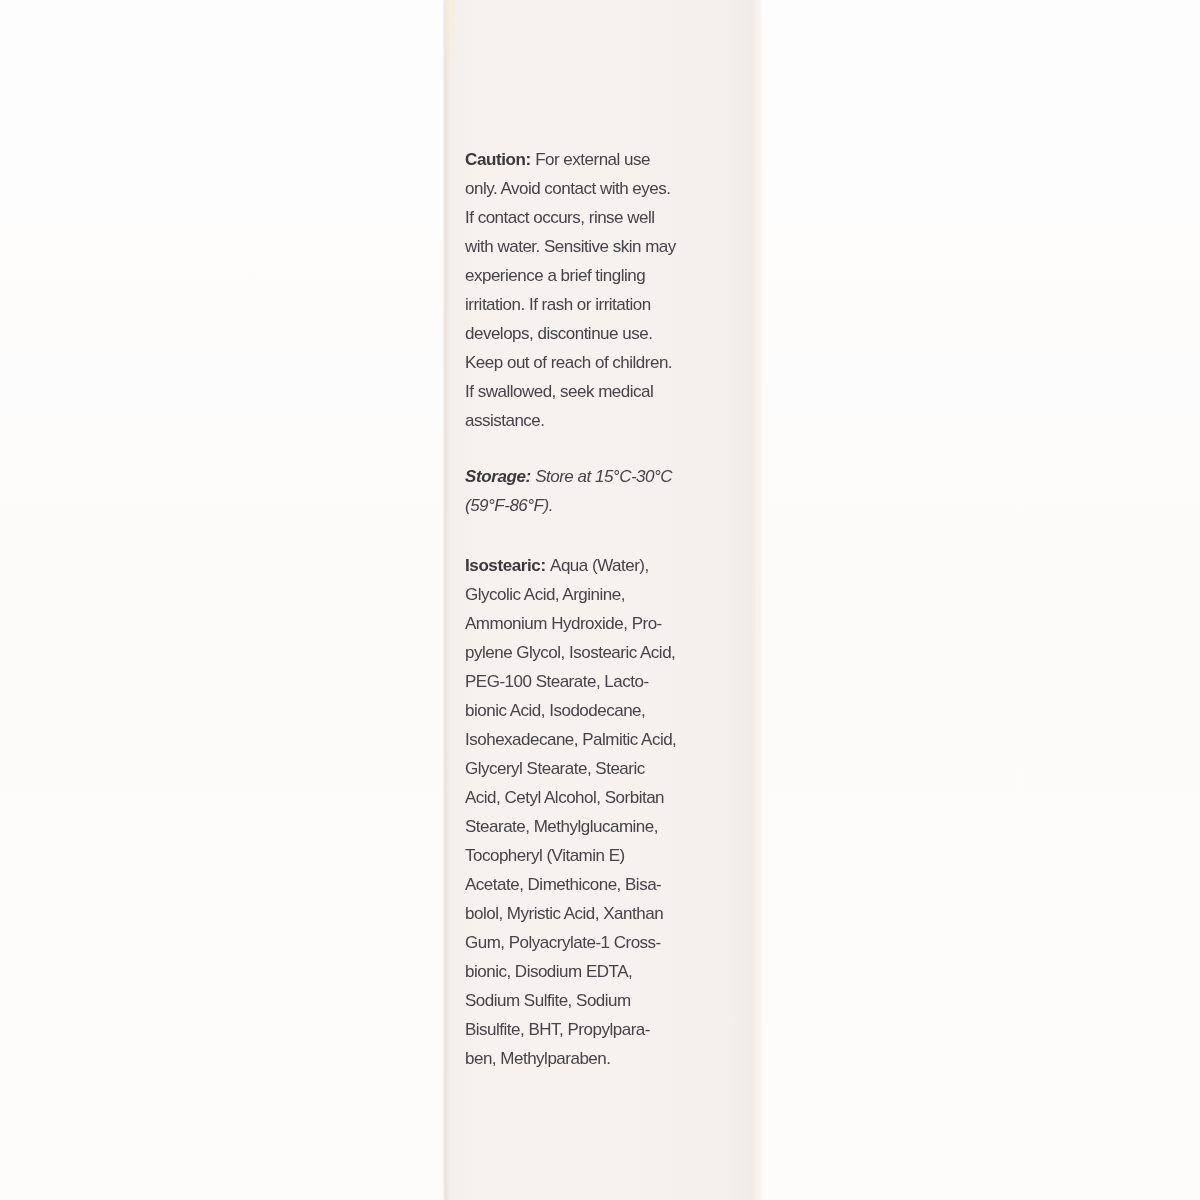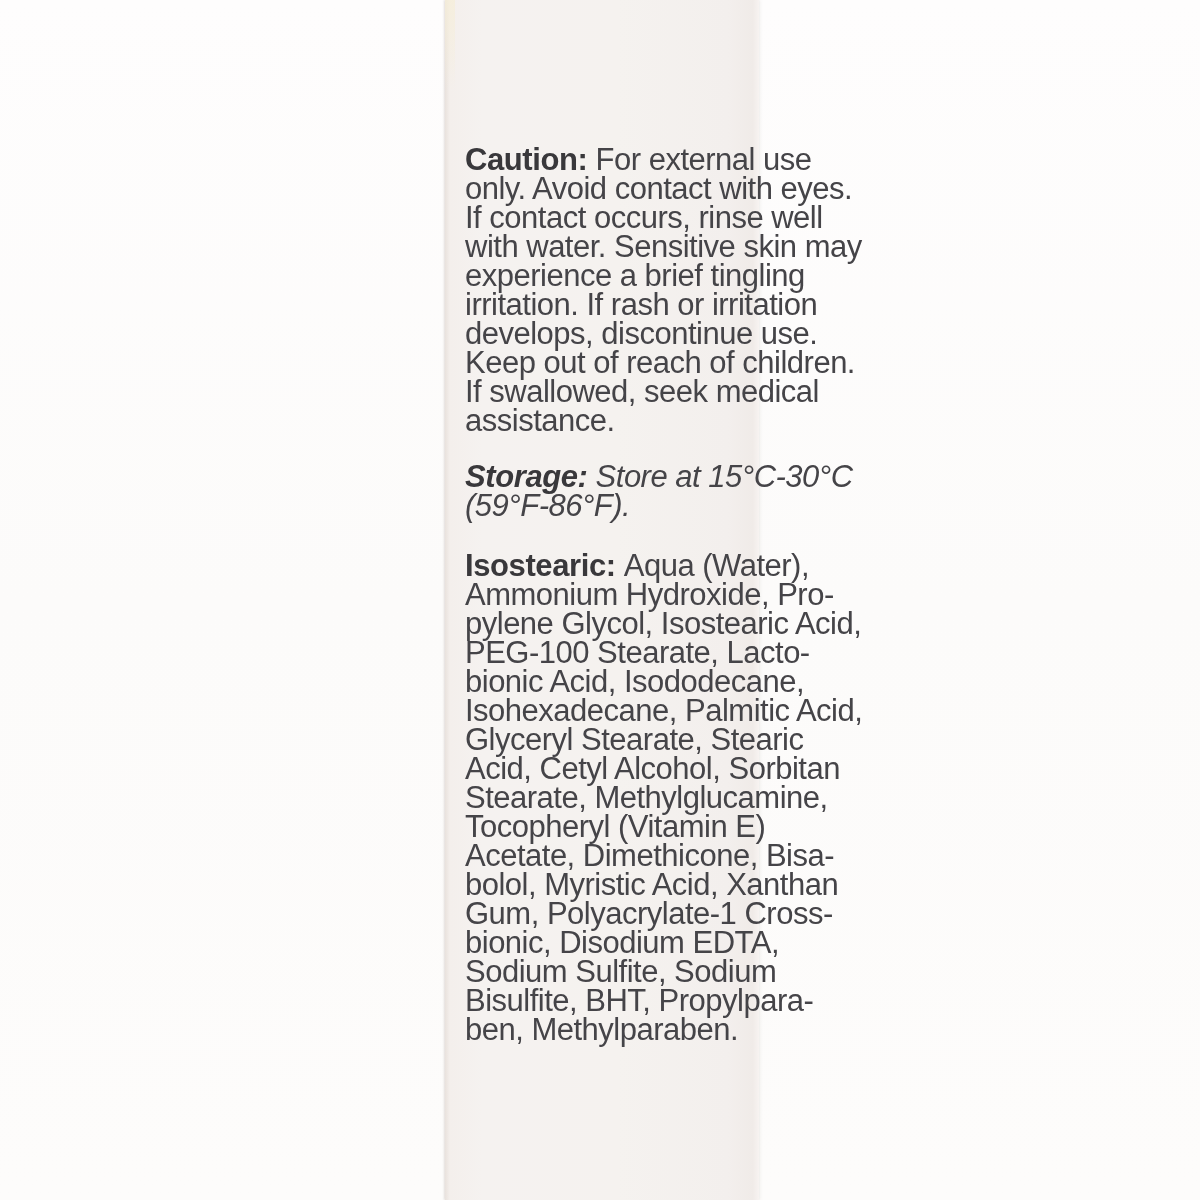--- a/index.html
+++ b/index.html
@@ -33,21 +33,21 @@
     left: 0; top: 0;
     width: 10px; height: 90px;
     background: linear-gradient(180deg, rgba(246,238,215,0.7), rgba(246,238,215,0));
   }
   .panel-text {
     position: absolute;
     left: 20px;
     top: 145px;
     width: 290px;
     color: #454448;
-    font-size: 31px;
+    font-size: 17px;
     line-height: 29px;
     letter-spacing: -0.5px;
   }
   .section { margin: 0; }
   .section.storage { margin-top: 27px; font-style: italic; }
   .section.ingredients { margin-top: 31px; }
   .line { white-space: nowrap; }
   .heading {
     font-weight: 700;
     color: #39383b;
@@ -76,20 +76,21 @@
         <div class="line">assistance.</div>
       </div>
 
       <div class="section storage">
         <div class="line"><span class="heading">Storage:</span><span class="rest">Store at 15°C-30°C</span></div>
         <div class="line">(59°F-86°F).</div>
       </div>
 
       <div class="section ingredients">
         <div class="line"><span class="heading">Isostearic:</span><span class="rest">Aqua (Water),</span></div>
+        <div class="line">Glycolic Acid, Arginine,</div>
         <div class="line">Ammonium Hydroxide, Pro-</div>
         <div class="line">pylene Glycol, Isostearic Acid,</div>
         <div class="line">PEG-100 Stearate, Lacto-</div>
         <div class="line">bionic Acid, Isododecane,</div>
         <div class="line">Isohexadecane, Palmitic Acid,</div>
         <div class="line">Glyceryl Stearate, Stearic</div>
         <div class="line">Acid, Cetyl Alcohol, Sorbitan</div>
         <div class="line">Stearate, Methylglucamine,</div>
         <div class="line">Tocopheryl (Vitamin E)</div>
         <div class="line">Acetate, Dimethicone, Bisa-</div>

